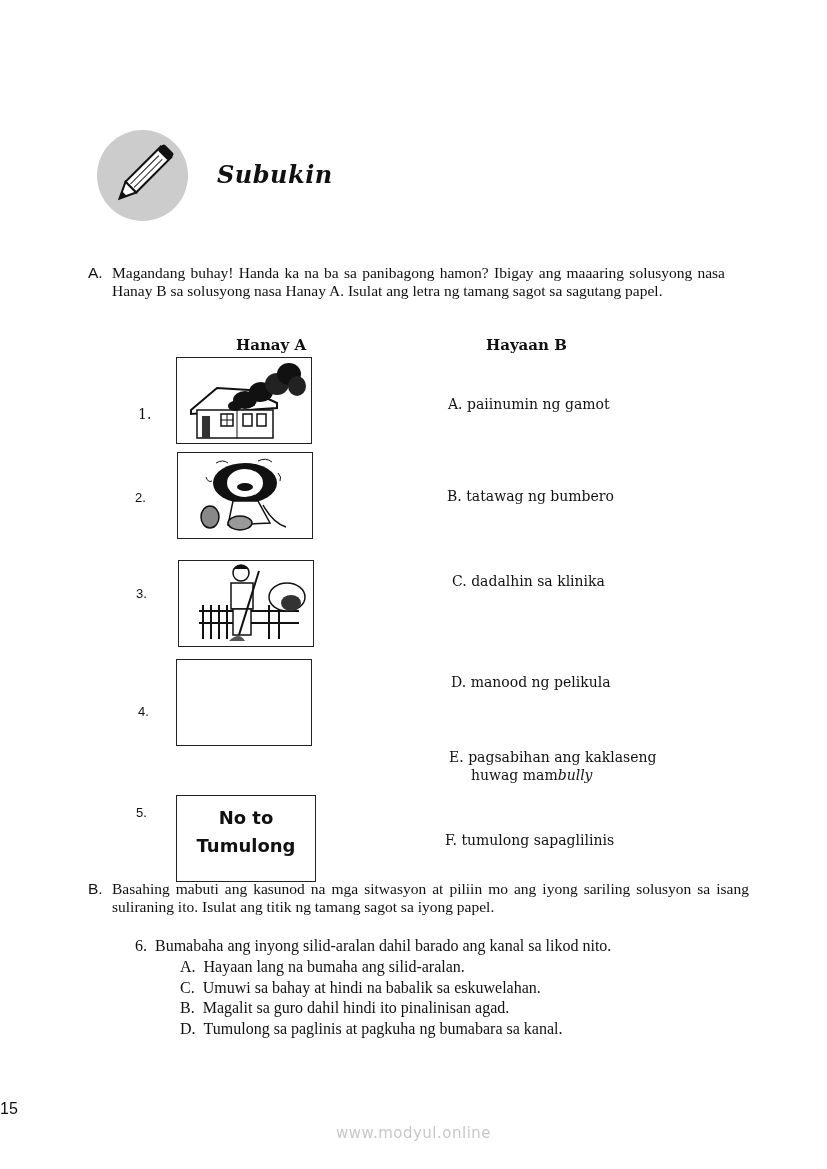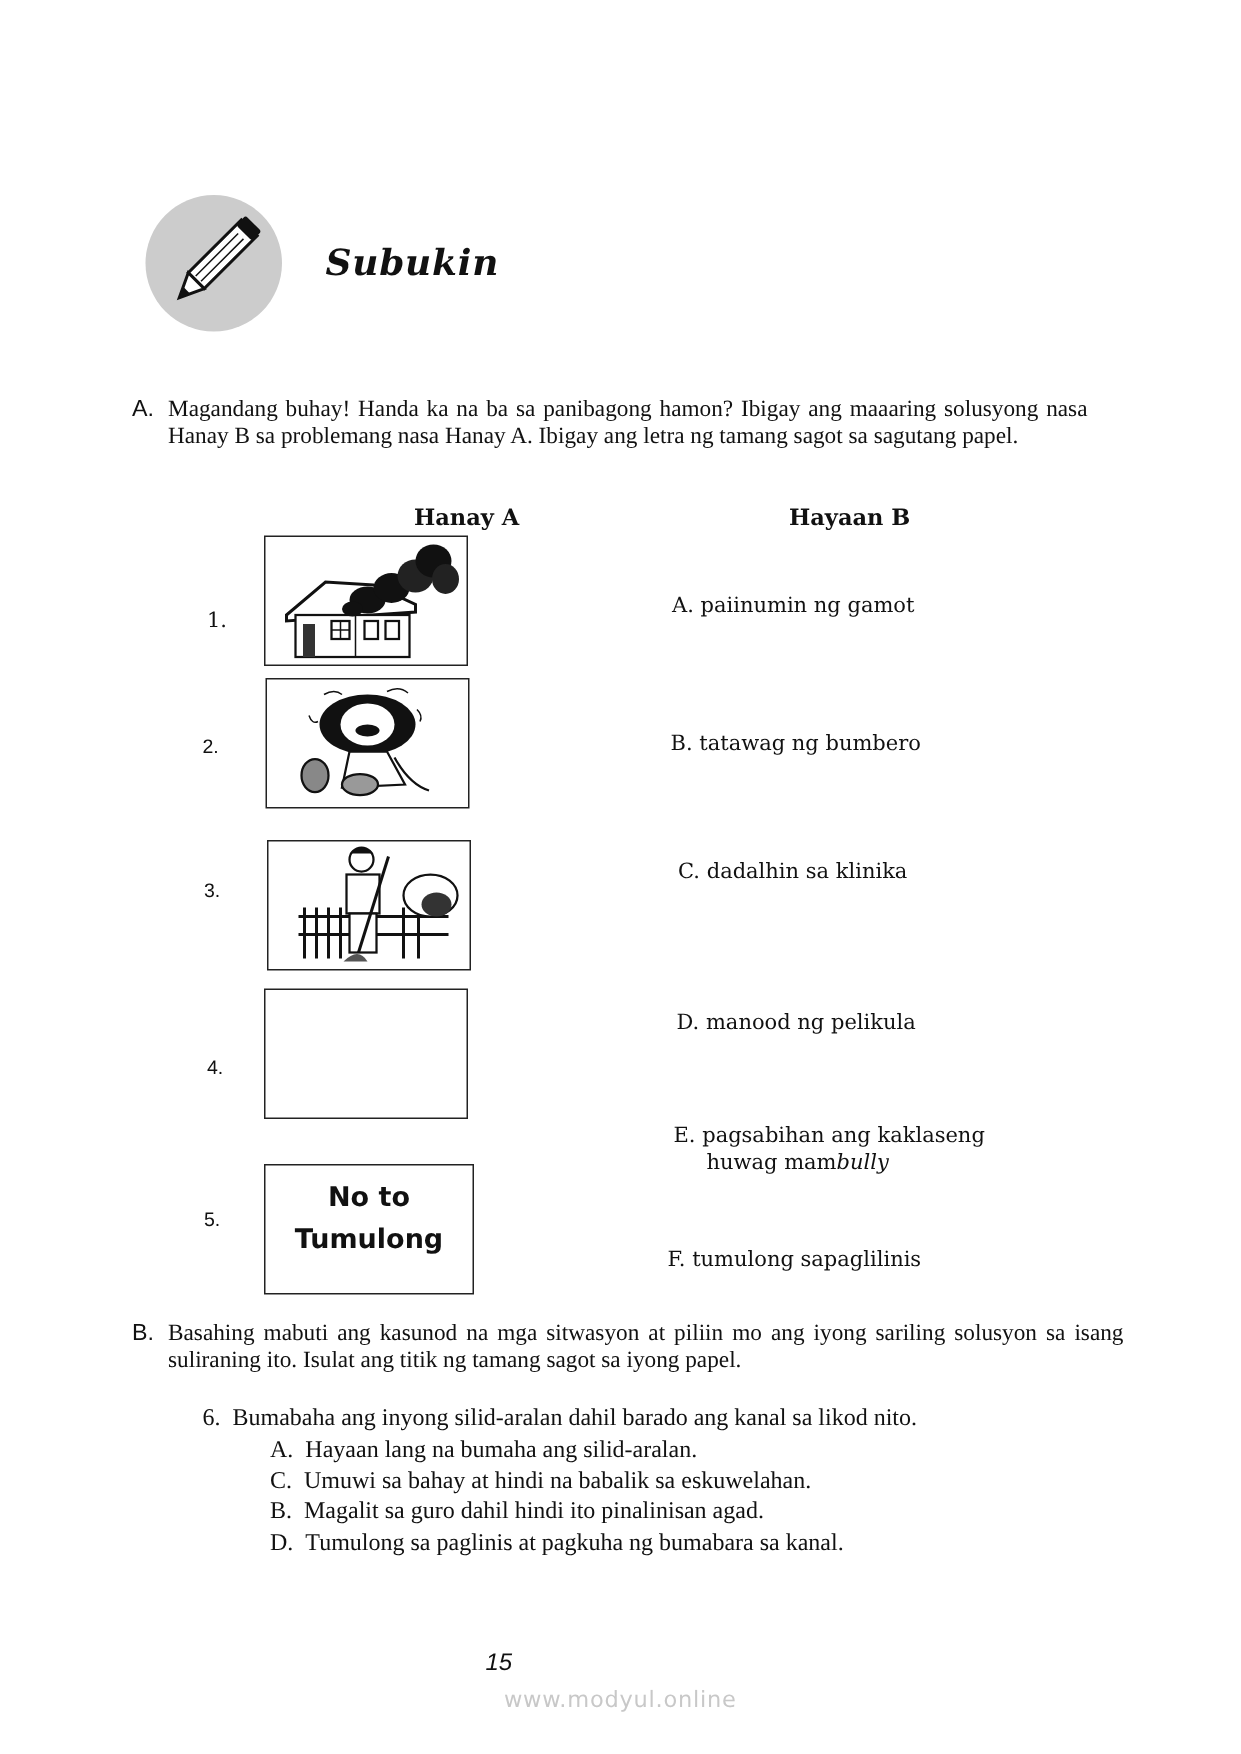--- a/index.html
+++ b/index.html
@@ -4,29 +4,29 @@
 <style>
   html, body { margin: 0; padding: 0; background: #ffffff; }
   body { width: 827px; height: 1169px; position: relative; overflow: hidden; color: #111; font-family: "DejaVu Serif", serif; }
   .abs { position: absolute; }
   .icon-circle { left: 97px; top: 130px; width: 91px; height: 91px; border-radius: 50%; background: #cccccc; }
   .icon-circle svg { position: absolute; left: 0; top: 0; }
   .title { left: 217px; top: 160px; font-family: "DejaVu Serif", serif; font-style: italic; font-weight: bold; font-size: 24px; letter-spacing: 0.5px; }
   .instr { font-family: "Liberation Serif", serif; font-size: 15.5px; line-height: 18px; text-align: justify; }
   .instr .letter { position: absolute; left: 0; top: 0; font-family: "Liberation Sans", sans-serif; }
   .instr .body { margin-left: 24px; }
-  .col-head { font-family: "DejaVu Serif", serif; font-weight: bold; font-size: 15px; margin-left: 40px; }
+  .col-head { font-family: "DejaVu Serif", serif; font-weight: bold; font-size: 15px; }
   .num { font-family: "DejaVu Serif", serif; font-size: 14px; }
   .num.sans { font-family: "Liberation Sans", sans-serif; font-size: 13px; }
   .box { border: 1px solid #222; background: #fff; box-sizing: border-box; overflow: hidden; }
   .choice { font-family: "DejaVu Serif", serif; font-size: 14px; line-height: 18px; }
   .choice .indent { display: block; padding-left: 22px; }
   .bully { font-family: "DejaVu Sans", sans-serif; font-weight: bold; font-size: 18px; line-height: 28px; text-align: center; }
   .q { font-family: "Liberation Serif", serif; font-size: 16px; line-height: 20.5px; margin-left: 19px; }
-  .pagenum { left: 0; width: 665px; top: 1100px; text-align: center; font-family: "Liberation Sans", sans-serif; font-size: 16px; font-style: italic; }
+  .pagenum { left: 0; width: 665px; top: 1100px; font-family: "Liberation Sans", sans-serif; font-size: 16px; }
   .url { left: 0; width: 827px; top: 1124px; text-align: center; font-family: "DejaVu Sans", sans-serif; font-size: 15px; color: #c8c8c8; letter-spacing: 0.5px; }
 </style>
 </head>
 <body>
 
 <div class="abs icon-circle">
   <svg width="91" height="91" viewBox="0 0 91 91">
     <g transform="rotate(45 45.5 45.5)">
       <rect x="38" y="12" width="15" height="50" fill="#ffffff" stroke="#111" stroke-width="2"></rect>
       <line x1="43" y1="20" x2="43" y2="60" stroke="#111" stroke-width="1"></line>
@@ -34,21 +34,21 @@
       <rect x="38" y="8" width="15" height="9" rx="2" fill="#111"></rect>
       <polygon points="38,62 53,62 45.5,78" fill="#ffffff" stroke="#111" stroke-width="2"></polygon>
       <polygon points="42.5,71 48.5,71 45.5,78" fill="#111"></polygon>
     </g>
   </svg>
 </div>
 <div class="abs title">Subukin</div>
 
 <div class="abs instr" style="left:88px; top:264px; width:637px;">
   <span class="letter">A.</span>
-  <div class="body">Magandang buhay! Handa ka na ba sa panibagong hamon? Ibigay ang maaaring solusyong nasa Hanay B sa problemang nasa Hanay A. Ibigay ang letra ng tamang sagot sa sagutang papel.</div>
+  <div class="body">Magandang buhay! Handa ka na ba sa panibagong hamon? Ibigay ang maaaring solusyong nasa Hanay B sa solusyong nasa Hanay A. Isulat ang letra ng tamang sagot sa sagutang papel.</div>
 </div>
 
 <div class="abs col-head" style="left:236px; top:336px;">Hanay A</div>
 <div class="abs col-head" style="left:486px; top:336px;">Hayaan B</div>
 
 <div class="abs num" style="left:138px; top:406px;">1.</div>
 <div class="abs box" style="left:176px; top:357px; width:136px; height:87px;">
   <svg width="134" height="85" viewBox="0 0 134 85">
     <polygon points="14,52 40,30 72,32 100,45 100,50 14,56" fill="#fff" stroke="#111" stroke-width="2"></polygon>
     <rect x="20" y="52" width="76" height="28" fill="#fff" stroke="#111" stroke-width="1.5"></rect>
@@ -106,21 +106,21 @@
     <rect x="54" y="48" width="18" height="26" fill="#fff" stroke="#111" stroke-width="1.5"></rect>
     <line x1="80" y1="10" x2="60" y2="74" stroke="#111" stroke-width="2"></line>
     <path d="M50,80 Q60,70 66,80" fill="#555"></path>
   </svg>
 </div>
 
 <div class="abs num sans" style="left:138px; top:704px;">4.</div>
 <div class="abs box" style="left:176px; top:659px; width:136px; height:87px;"></div>
 
 <div class="abs num sans" style="left:136px; top:805px;">5.</div>
-<div class="abs box" style="left:176px; top:776px; width:140px; height:87px; padding-top:8px;">
+<div class="abs box" style="left:176px; top:795px; width:140px; height:87px; padding-top:8px;">
   <div class="bully">No to</div>
   <div class="bully">Tumulong</div>
 </div>
 
 <div class="abs choice" style="left:448px; top:395px;">
   <span>A.</span> <span>paiinumin ng gamot</span>
 </div>
 <div class="abs choice" style="left:447px; top:487px;text-align:center;">
   <span>B.</span> <span>tatawag ng bumbero</span>
 </div>

